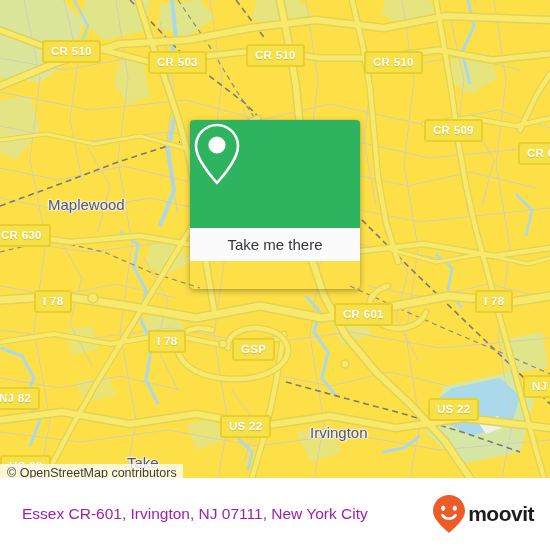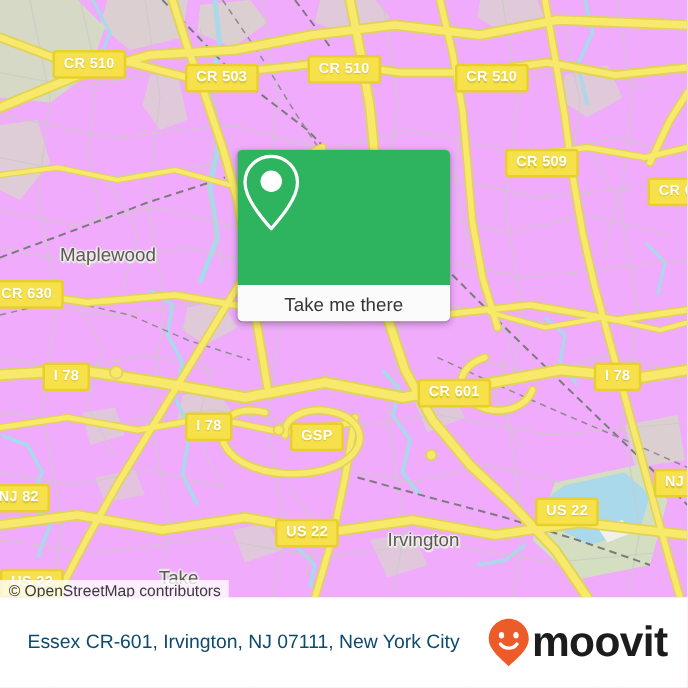--- a/index.html
+++ b/index.html
@@ -8,21 +8,21 @@
     font-family: "Liberation Sans", sans-serif;
     background: #ffffff;
     overflow: hidden;
   }
   #root { position: relative; width: 550px; height: 550px; }
 
   
   .map {
     position: absolute; left: 0; top: 0;
     width: 550px; height: 478px;
-    background: #f0abfc;
+    background: #fde047;
     overflow: hidden;
   }
   .map svg { position: absolute; left: 0; top: 0; }
 
   
   .shield {
     position: absolute;
     background: #f7e14a;
     border: 2px solid #e8cf2c;
     border-radius: 3px;
@@ -49,21 +49,21 @@
        0 1.3px 1px #f2efe9, 0 -1.3px 1px #f2efe9,
        1px 1px 1px #f2efe9, -1px -1px 1px #f2efe9;
     z-index: 4;
     margin-top: 36px;
   }
 
   
   .card {
     position: absolute;
     left: 190px; top: 120px;
-    width: 170px; height: 137px;
+    width: 170px; height: 169px;
     border-radius: 4px;
     overflow: hidden;
     box-shadow: 0 2px 6px rgba(0,0,0,.30), 0 0 1px rgba(0,0,0,.25);
     z-index: 20;
   }
   .card-top {
     height: 108px;
     background: #2eb35e;
     display: flex; align-items: center; justify-content: center;
   }
@@ -93,32 +93,32 @@
     position: absolute;
     left: 0; top: 478px;
     width: 550px; height: 72px;
     background: #ffffff;
     display: flex; align-items: center;
     z-index: 30;
   }
   .footer-title {
     position: absolute;
     left: 22px;
-    color: #0c4a6e;
+    color: #a21caf;
     font-size: 15.5px;
     white-space: nowrap;
   }
   .brand {
     position: absolute;
     right: 16px;
     display: flex; align-items: center; gap: 2px;
   }
   .brand-word {
     color: #1c1c1c;
-    font-size: 34px;
+    font-size: 21px;
     font-weight: bold;
     letter-spacing: -0.5px;
     line-height: 30px;
   }
   .ghost-road {
     position: absolute; left: 0; top: 478px;
     width: 550px; height: 72px;
     opacity: .10; z-index: 1;
   }
 </style>
@@ -267,21 +267,21 @@
         <circle cx="93" cy="298" r="5"></circle>
         <circle cx="345" cy="364" r="4"></circle>
         <circle cx="223" cy="344" r="4"></circle>
       </g>
     </svg>
 
     <div class="shield" style="left:42px;  top:40px;">CR 510</div>
     <div class="shield" style="left:148px; top:51px;">CR 503</div>
     <div class="shield" style="left:246px; top:44px;">CR 510</div>
     <div class="shield" style="left:364px; top:51px;">CR 510</div>
-    <div class="shield" style="left:404px; top:119px;">CR 509</div>
+    <div class="shield" style="left:424px; top:119px;">CR 509</div>
     <div class="shield" style="left:518px; top:142px;">CR 6</div>
     <div class="shield" style="left:-8px;  top:224px;">CR 630</div>
     <div class="shield" style="left:34px;  top:290px;">I 78</div>
     <div class="shield" style="left:475px; top:290px;">I 78</div>
     <div class="shield" style="left:334px; top:303px;">CR 601</div>
     <div class="shield" style="left:148px; top:330px;">I 78</div>
     <div class="shield" style="left:232px; top:338px;">GSP</div>
     <div class="shield" style="left:523px; top:375px;">NJ 2</div>
     <div class="shield" style="left:-10px; top:387px;">NJ 82</div>
     <div class="shield" style="left:428px; top:398px;">US 22</div>

